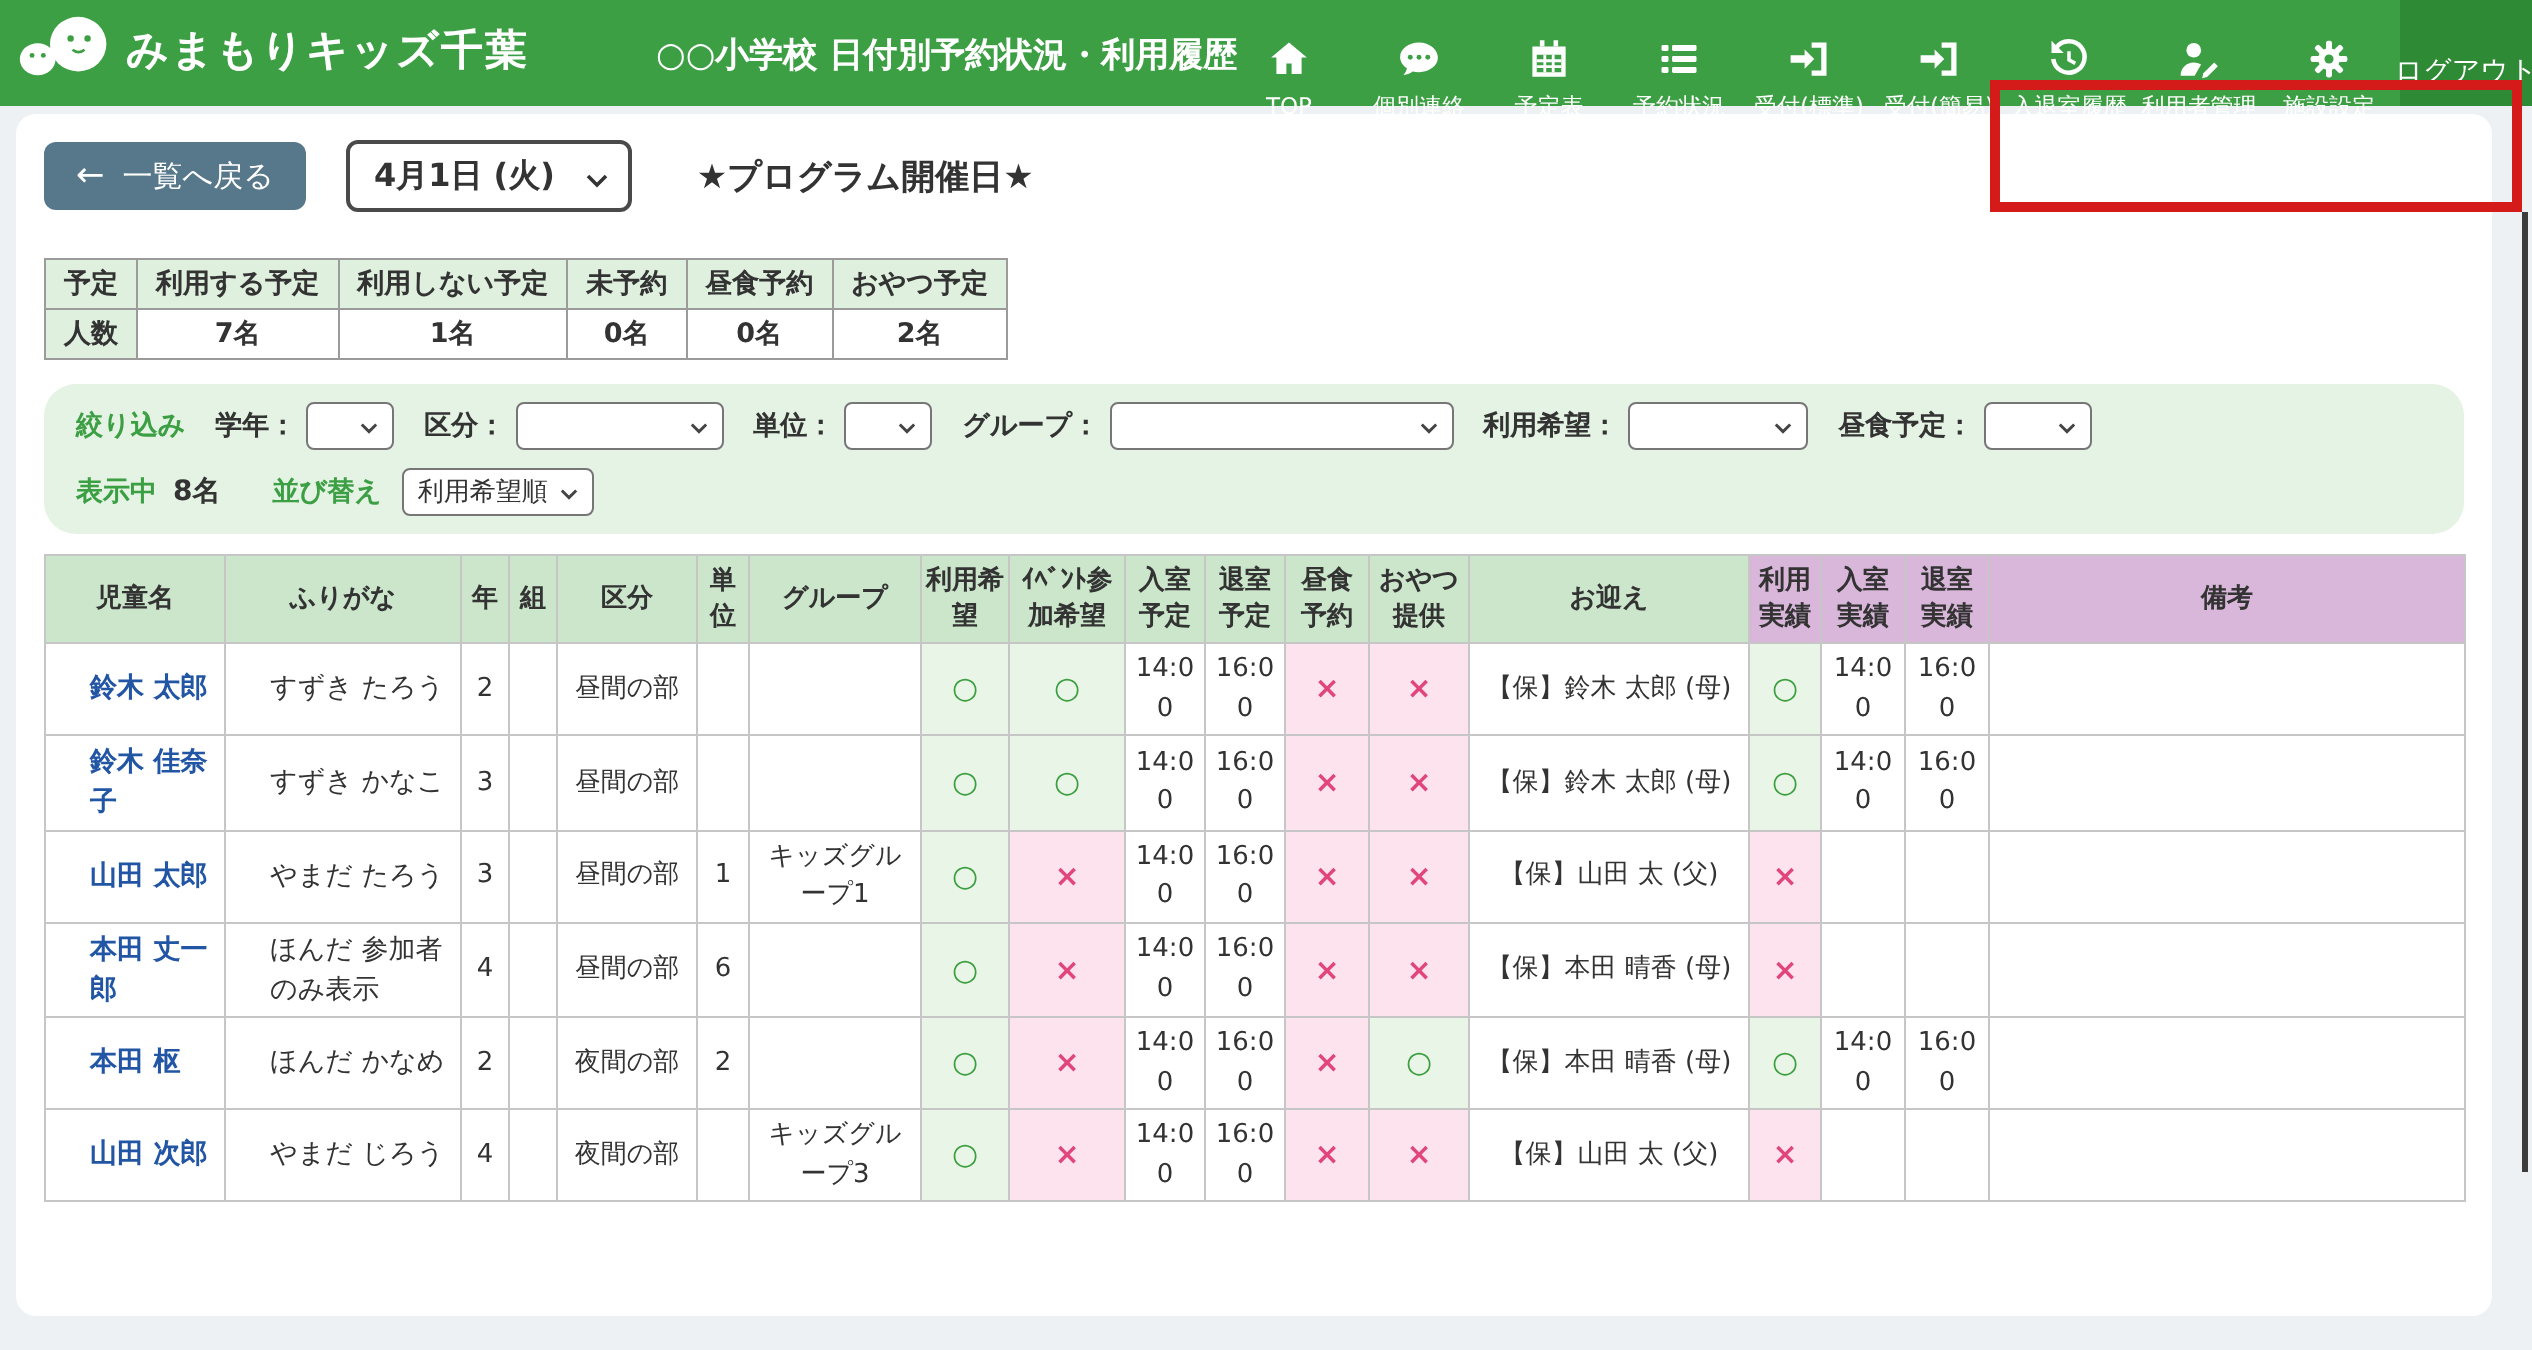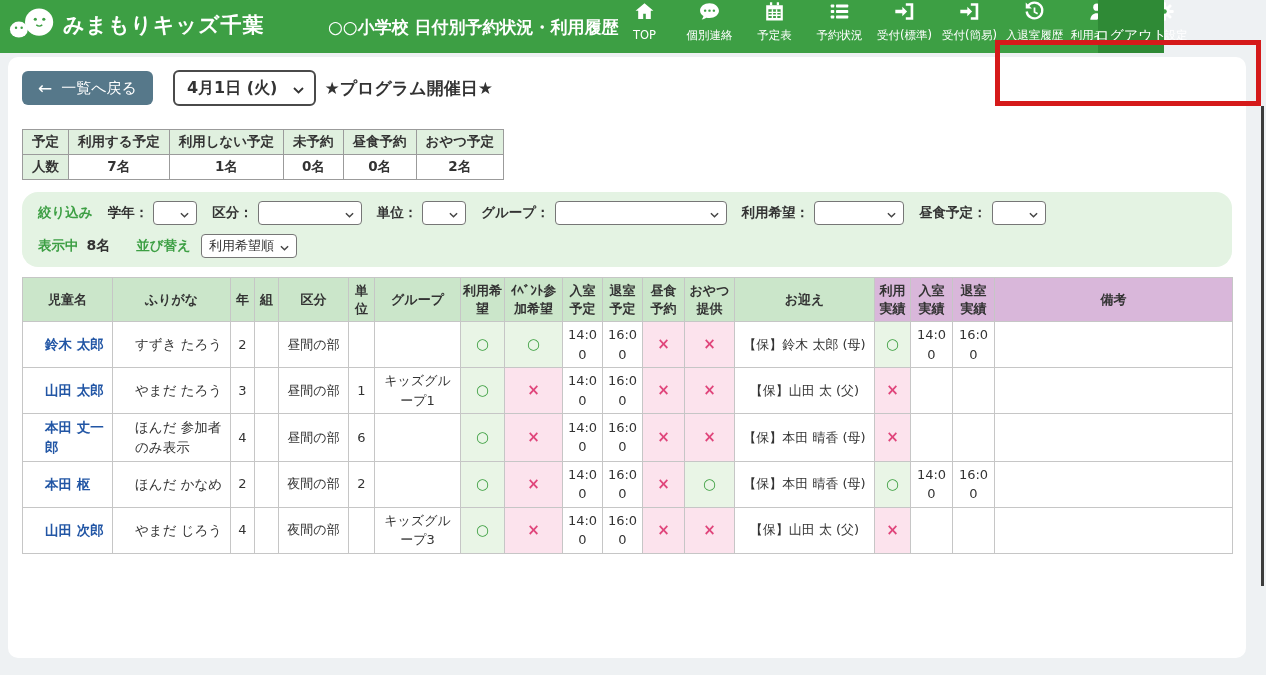--- a/index.html
+++ b/index.html
@@ -7,44 +7,44 @@
     --th-green:#cbe6ca; --th-purple:#d9b7da; --ok-green:#3b9e3f; --ng-pink:#e0457b;
     --ok-bg:#e9f5e6; --ng-bg:#fce3ed; --slate:#56788a; --link-blue:#2256a5;
     --event-blue:#1b69b3; --red:#d51a1a;
   }
   *{box-sizing:border-box;}
   html,body{margin:0;padding:0;}
   body{width:1266px;height:675px;position:relative;overflow:hidden;background:#eef1f3;
        font-family:"DejaVu Sans",sans-serif;color:#333;}
 
   
-  .appbar{position:absolute;left:0;top:0;width:1164px;height:53px;background:var(--header-green);}
+  .appbar{position:absolute;left:0;top:0;width:1266px;height:53px;background:var(--header-green);}
   .brand{position:absolute;left:8px;top:7px;display:flex;align-items:center;gap:6px;cursor:pointer;}
   .brand-text{color:#fff;font-weight:bold;font-size:21px;letter-spacing:1px;white-space:nowrap;}
   .app-title{position:absolute;left:328px;top:16px;color:#fff;font-weight:bold;font-size:17px;white-space:nowrap;}
   .nav{position:absolute;left:612px;top:0;height:53px;display:flex;}
   .nav-item{width:65px;display:flex;flex-direction:column;align-items:center;justify-content:flex-start;
-            padding-top:1px;gap:2px;cursor:pointer;}
+            padding-top:19px;gap:2px;cursor:pointer;}
   .nav-item .lbl{color:#fff;font-size:11.5px;white-space:nowrap;}
   .logout{position:absolute;right:0;top:0;width:66px;height:53px;background:var(--logout-green);
           color:#fff;font-size:14px;display:flex;align-items:flex-end;justify-content:center;
           padding-bottom:8px;cursor:pointer;white-space:nowrap;}
 
   
   .card{position:absolute;left:8px;top:57px;width:1238px;height:601px;background:#fff;
         border-radius:10px;padding:12px 14px;}
 
   .toolbar{display:flex;align-items:center;height:38px;}
   .back-btn{background:var(--slate);color:#fff;border-radius:6px;height:34px;padding:0 16px;
             display:flex;align-items:center;gap:9px;font-size:15px;cursor:pointer;}
   .back-btn .arr{font-size:17px;}
   .date-select{margin-left:20px;height:36px;border:2px solid #4a4a4a;border-radius:6px;background:#fff;
                display:flex;align-items:center;gap:16px;padding:0 10px 0 12px;font-weight:bold;
                font-size:16px;cursor:pointer;}
-  .subtitle{margin-left:8px;font-weight:bold;font-size:17px;}
+  .subtitle{margin-left:32px;font-weight:bold;font-size:17px;}
   .excel-btn{margin-left:auto;background:var(--slate);color:#fff;border-radius:6px;height:36px;
              padding:0 13px;display:flex;align-items:center;gap:8px;font-size:14.5px;cursor:pointer;}
 
   
   .sum{margin-top:22px;border-collapse:collapse;font-size:13.5px;}
   .sum th,.sum td{border:1px solid #9b9b9b;padding:3px 9px;text-align:center;background:#fff;}
   .sum th{background:#e0f0df;font-weight:bold;}
   .sum td{font-weight:600;}
 
   
@@ -361,20 +361,40 @@
           <td class="">16:00</td>
           <td class="ng">×</td>
           <td class="ng">×</td>
           <td class="">【保】鈴木 太郎 (母)</td>
           <td class="ok">○</td>
           <td class="">14:00</td>
           <td class="">16:00</td>
           <td class=""></td>
         </tr>
         <tr>
+          <td class="l"><span class="name-link">鈴木 佳奈子</span></td>
+          <td class="l">すずき かなこ</td>
+          <td class="">3</td>
+          <td class=""></td>
+          <td class="">昼間の部</td>
+          <td class=""></td>
+          <td class=""></td>
+          <td class="ok">○</td>
+          <td class="ok">○</td>
+          <td class="">14:00</td>
+          <td class="">16:00</td>
+          <td class="ng">×</td>
+          <td class="ng">×</td>
+          <td class="">【保】鈴木 太郎 (母)</td>
+          <td class="ok">○</td>
+          <td class="">14:00</td>
+          <td class="">16:00</td>
+          <td class=""></td>
+        </tr>
+        <tr>
           <td class="l"><span class="name-link">山田 太郎</span></td>
           <td class="l">やまだ たろう</td>
           <td class="">3</td>
           <td class=""></td>
           <td class="">昼間の部</td>
           <td class="">1</td>
           <td class="">キッズグループ1</td>
           <td class="ok">○</td>
           <td class="ng">×</td>
           <td class="">14:00</td>

